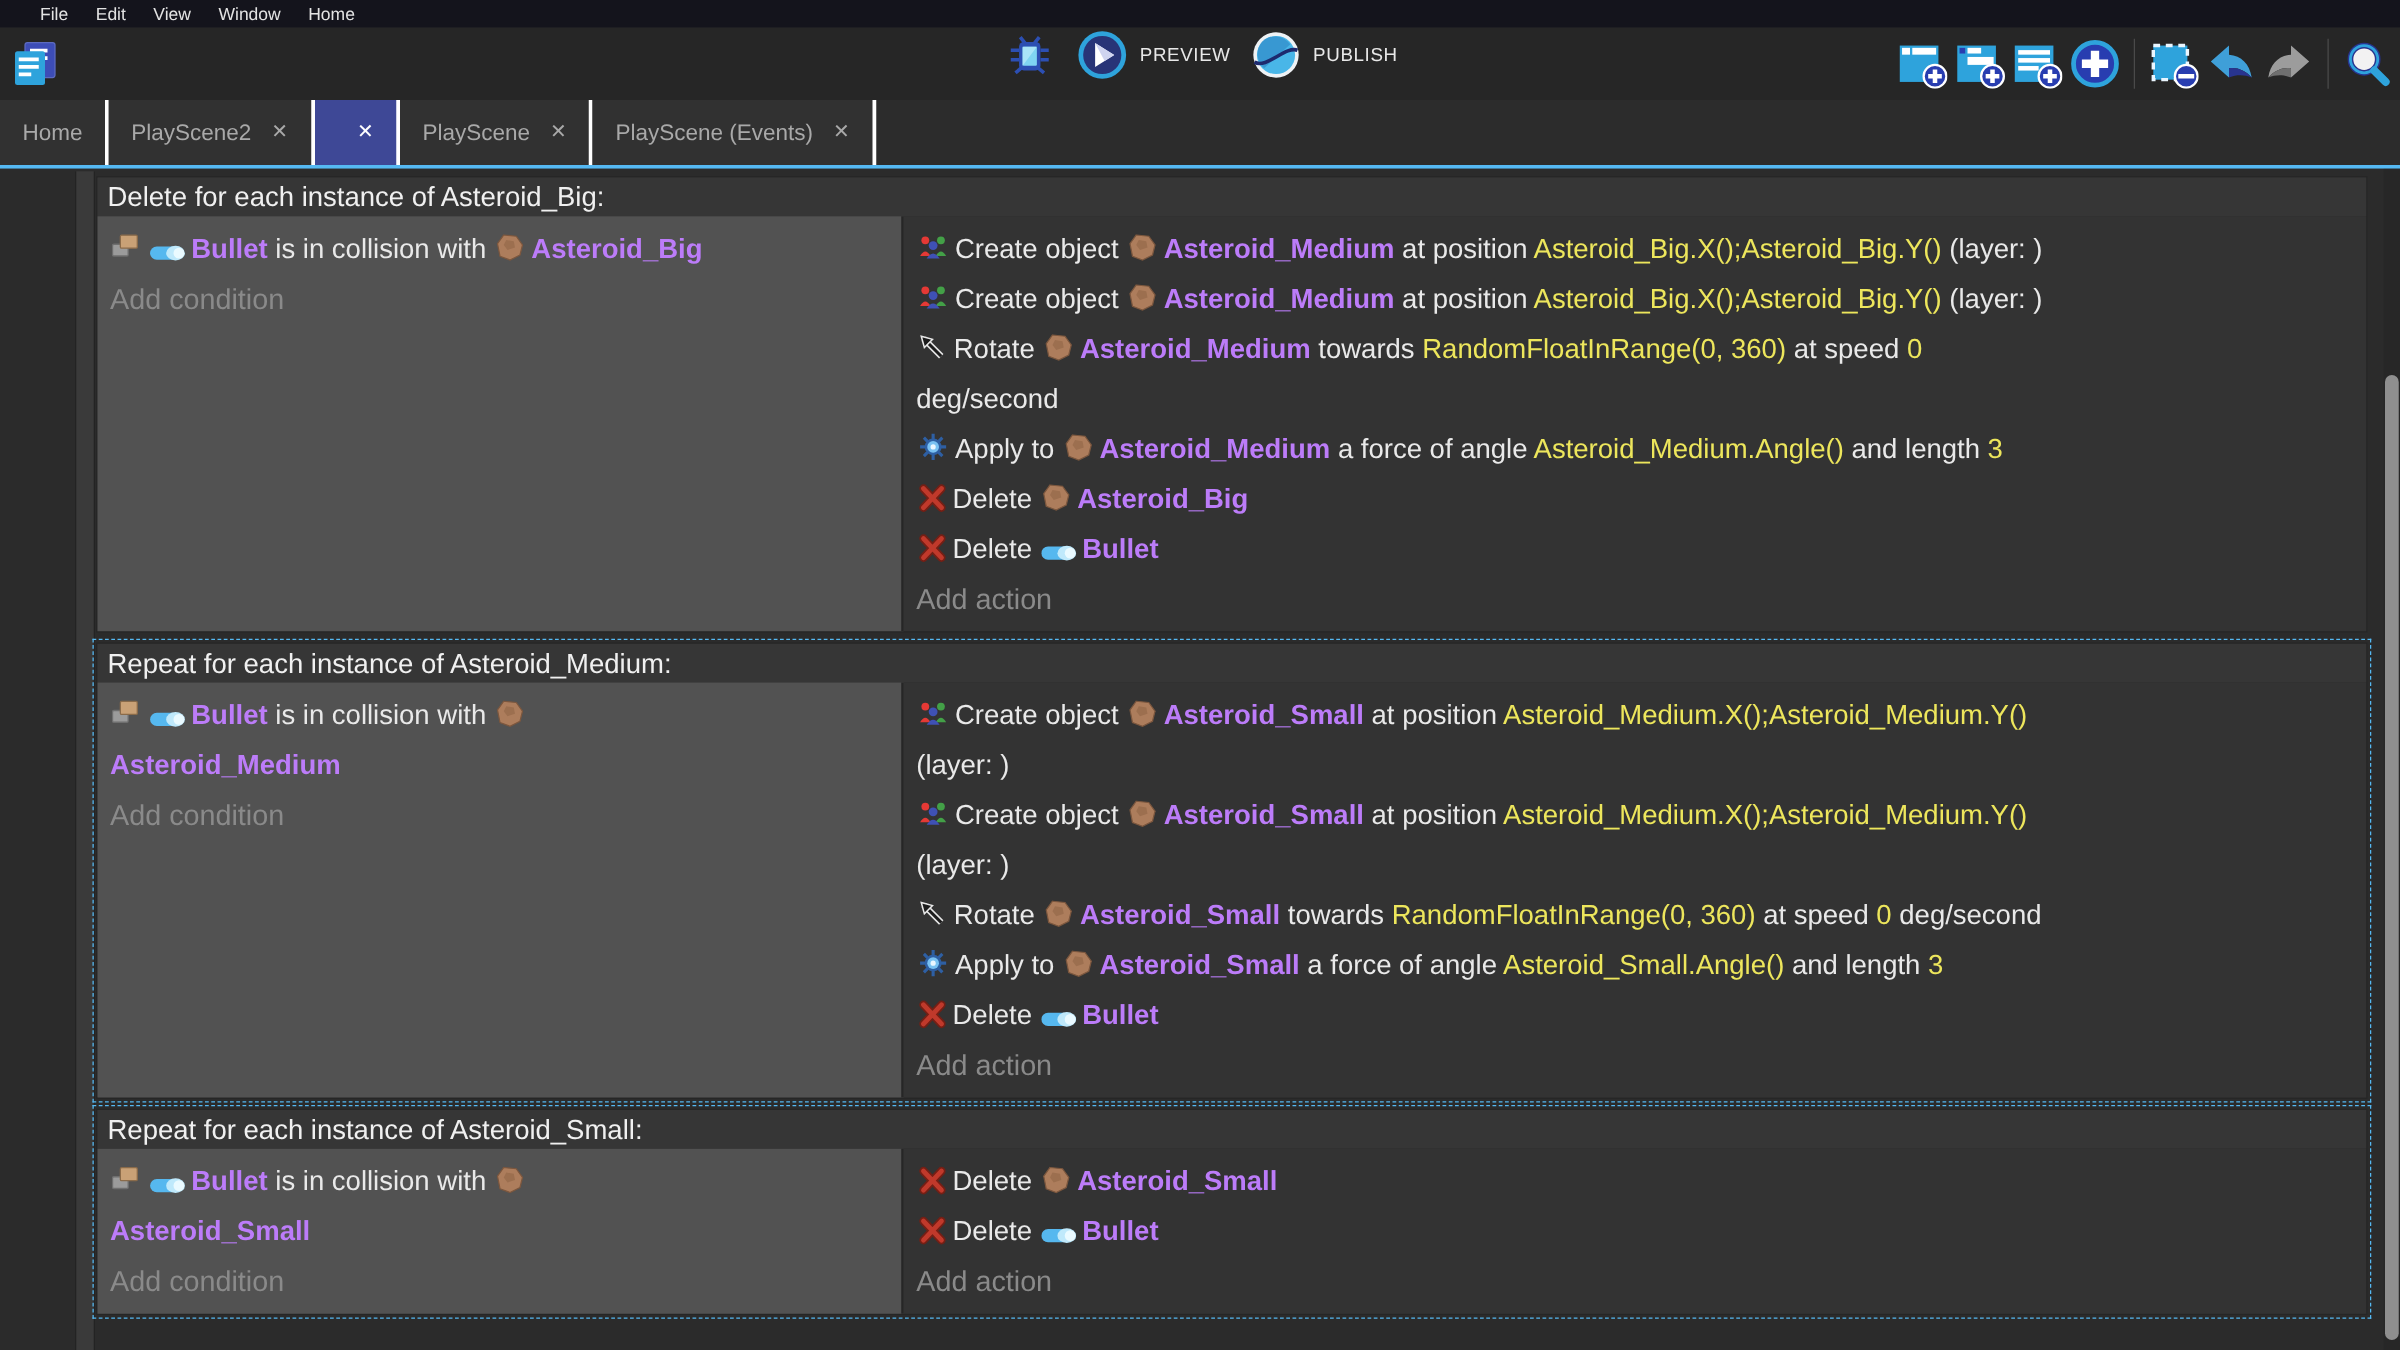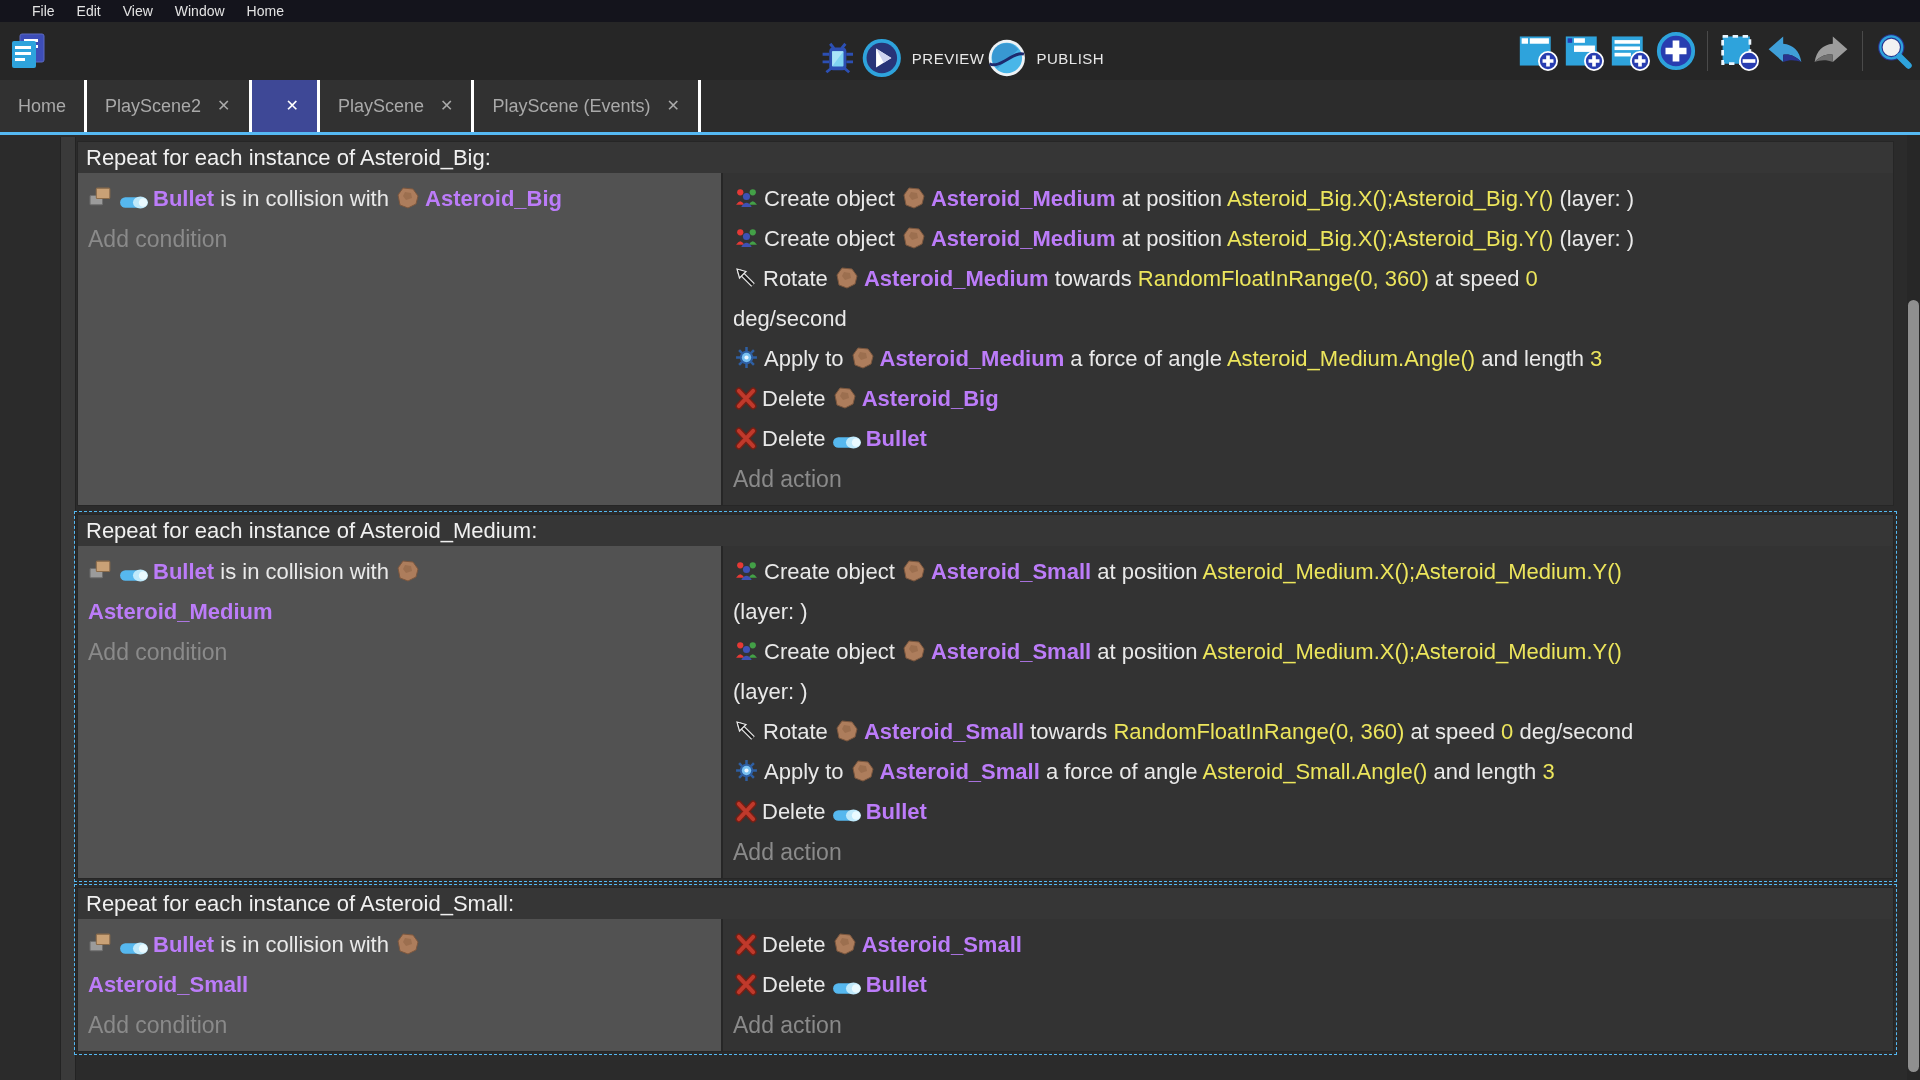--- a/index.html
+++ b/index.html
@@ -9,21 +9,21 @@
 
   
   .menubar { position:absolute; top:0; left:0; right:0; height:22px;
              background:#14141c; display:flex; align-items:center; padding-left:21px; z-index:5;}
   .menu-item { color:#e3e3e3; font-size:14px; padding:0 11px; line-height:22px; cursor:default; }
 
   
   .toolbar { position:absolute; top:22px; left:0; right:0; height:58px; background:#262626; }
   .tb-left { position:absolute; left:6px; top:7px; }
   .tb-center { position:absolute; left:50%; transform:translateX(-50%); top:0; height:58px;
-               display:flex; align-items:flex-end; }
+               display:flex; align-items:flex-start; gap:14px; }
   .tb-right { position:absolute; right:4px; top:0; height:58px; display:flex; align-items:center; gap:2px; }
   .tb-btn { background:none; border:none; display:flex; align-items:center; gap:8px; color:#e8e8e8;
             font-family:"Liberation Sans",sans-serif; font-size:15px; letter-spacing:0.5px; cursor:pointer; }
   .tbicon { display:inline-flex; width:44px; height:44px; align-items:center; justify-content:center; cursor:pointer; }
   .tb-sep { width:1px; height:40px; background:#4a4a4a; margin:0 7px; }
 
   
   .tabbar { position:absolute; top:80px; left:0; right:0; height:55px; background:#2c2c2c;
             border-bottom:3px solid var(--accent,#55b9f3); display:flex; }
   .tab { height:52px; line-height:52px; padding:0 18px; font-size:18px; color:#a9a9a9;
@@ -202,21 +202,21 @@
       <div class="tab">
         <span>PlayScene (Events)</span>
         <span class="close">✕</span>
       </div>
     </div>
 
   <div class="events-area">
     <div class="gutter"></div>
     <div class="events-list" id="events-list">
         <div class="event">
-          <div class="event-header">Repeat for each instance of Asteroid_Big:</div>
+          <div class="event-header">Delete for each instance of Asteroid_Big:</div>
           <div class="event-body">
             <div class="conditions">
               <div class="row"><span class="icon i-collision"><svg viewBox="0 0 24 24" width="25" height="25">
                     <rect x="1" y="10" width="12" height="9" rx="1" fill="#9b9b9b" stroke="#6f6f6f"></rect>
                     <rect x="7" y="3" width="13" height="10" rx="1" fill="#c9a176" stroke="#8a6b4a"></rect>
                   </svg></span><span class="icon i-bullet"><svg viewBox="0 0 26 14" width="28" height="15">
                     <rect x="0" y="2" width="21" height="10" rx="5" fill="#56b8ef"></rect>
                     <ellipse cx="19" cy="7" rx="7" ry="5.5" fill="#bfe9fb"></ellipse>
                     <ellipse cx="21.5" cy="7" rx="4" ry="4" fill="#eafaff"></ellipse>
                   </svg></span><span class="seg-obj">Bullet</span><span class="seg-text"> is in collision with </span><span class="icon i-asteroid"><svg viewBox="0 0 24 24" width="24" height="24">

